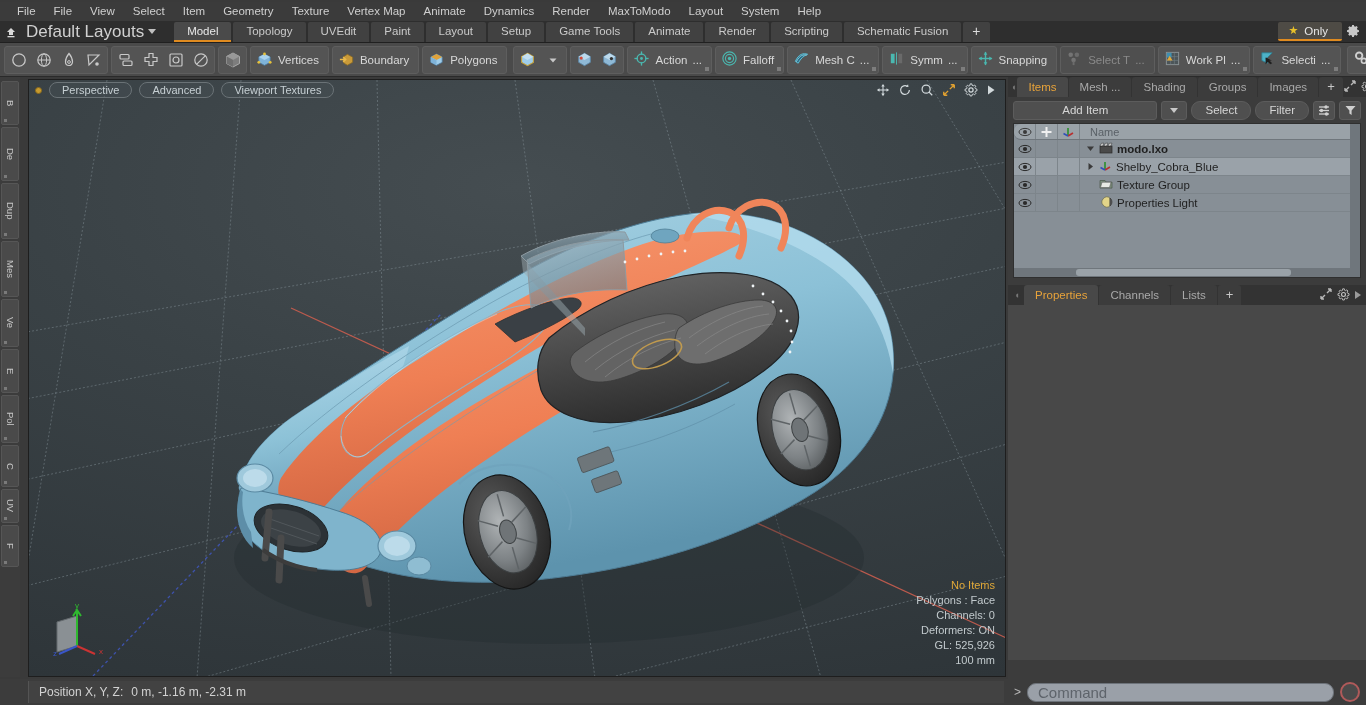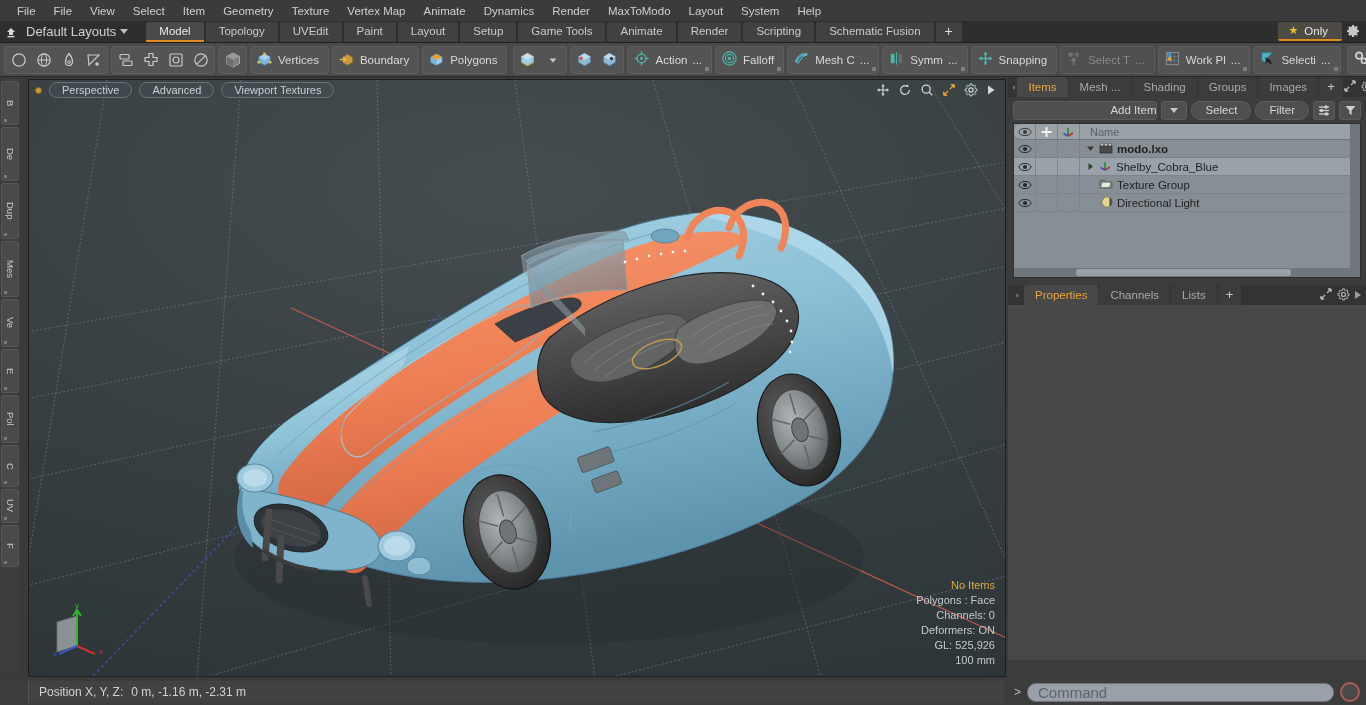--- a/index.html
+++ b/index.html
@@ -30,21 +30,21 @@
     position: absolute; left: 0; top: 21px; width: 1366px; height: 22px;
     background: #2e2e2e;
     display: flex; align-items: center;
     border-bottom: 1px solid #202020;
   }
   .layout-home {
     width: 22px; height: 20px; display: flex; align-items: center; justify-content: center;
     color: #d8d8d8;
   }
   #layout-name {
-    padding: 0 6px 0 4px; font-size: 13px; color: #d0d0d0;
+    padding: 0 6px 0 4px; font-size: 17px; color: #d0d0d0;
     display: flex; align-items: center; gap: 4px; height: 20px;
   }
   .tri-down { width: 0; height: 0; border-left: 4px solid transparent; border-right: 4px solid transparent; border-top: 5px solid #c0c0c0; }
   #tab-list { display: flex; align-items: center; height: 22px; margin-left: 12px; }
   .ltab {
     height: 20px; line-height: 19px; padding: 0 13px;
     background: #414141; color: #cacaca; font-size: 11.5px;
     margin-right: 2px; border-radius: 2px 2px 0 0; white-space: nowrap;
     border-bottom: 2px solid transparent;
   }
@@ -161,21 +161,21 @@
     white-space: nowrap;
   }
   .ptab.active { color: #e8a33a; background: #484848; }
   .ptab.plus { color: #c8c8c8; font-size: 13px; padding: 0 8px; background: #3c3c3c; }
   .ptabrow-right { margin-left: auto; display: flex; align-items: center; gap: 5px; padding-right: 5px; color: #c0c0c0; }
   .rtri { width: 0; height: 0; border-top: 4px solid transparent; border-bottom: 4px solid transparent; border-left: 6px solid #9a9a9a; }
 
   #additem-row { display: flex; align-items: center; height: 20px; margin: 3px 5px; gap: 4px; }
   #additem {
     flex: 1; height: 19px; background: #4f4f4f; border: 1px solid #5c5c5c; border-radius: 3px;
-    display: flex; align-items: center; justify-content: flex-end; font-size: 11.5px; color: #d6d6d6;
+    display: flex; align-items: center; justify-content: center; font-size: 11.5px; color: #d6d6d6;
     position: relative;
   }
   #additem-arrow {
     width: 26px; height: 19px; background: #4f4f4f; border: 1px solid #5c5c5c; border-radius: 3px;
     display: flex; align-items: center; justify-content: center;
   }
   .sm-btn {
     height: 19px; padding: 0 13px; background: #4f4f4f; border: 1px solid #5c5c5c; border-radius: 9px;
     display: flex; align-items: center; font-size: 11.5px; color: #d6d6d6;
   }
@@ -1062,21 +1062,21 @@
         <div class="cell-blank"></div>
         <div class="cell-blank"></div>
         <div class="cell-name indent2">
           <span style="width:9px;display:inline-block"></span>
           <span>
             <svg width="14" height="12" viewBox="0 0 14 12">
                 <path d="M11 2 A5 5 0 1 0 11 10 Z" fill="#e2d489" stroke="#6a6a4a" stroke-width="0.7"></path>
                 <path d="M11 2 A5 5 0 0 1 11 10 Z" fill="#585858" stroke="#3a3a3a" stroke-width="0.7"></path>
               </svg>
           </span>
-          <span>Directional Light</span>
+          <span>Properties Light</span>
         </div>
       </div>
 
       <div class="il-scroll-v"></div>
       <div class="il-scroll-h">
         <div class="il-thumb-h"></div>
       </div>
     </div>
 
     <div class="panel-tabrow" id="props-tabrow">

